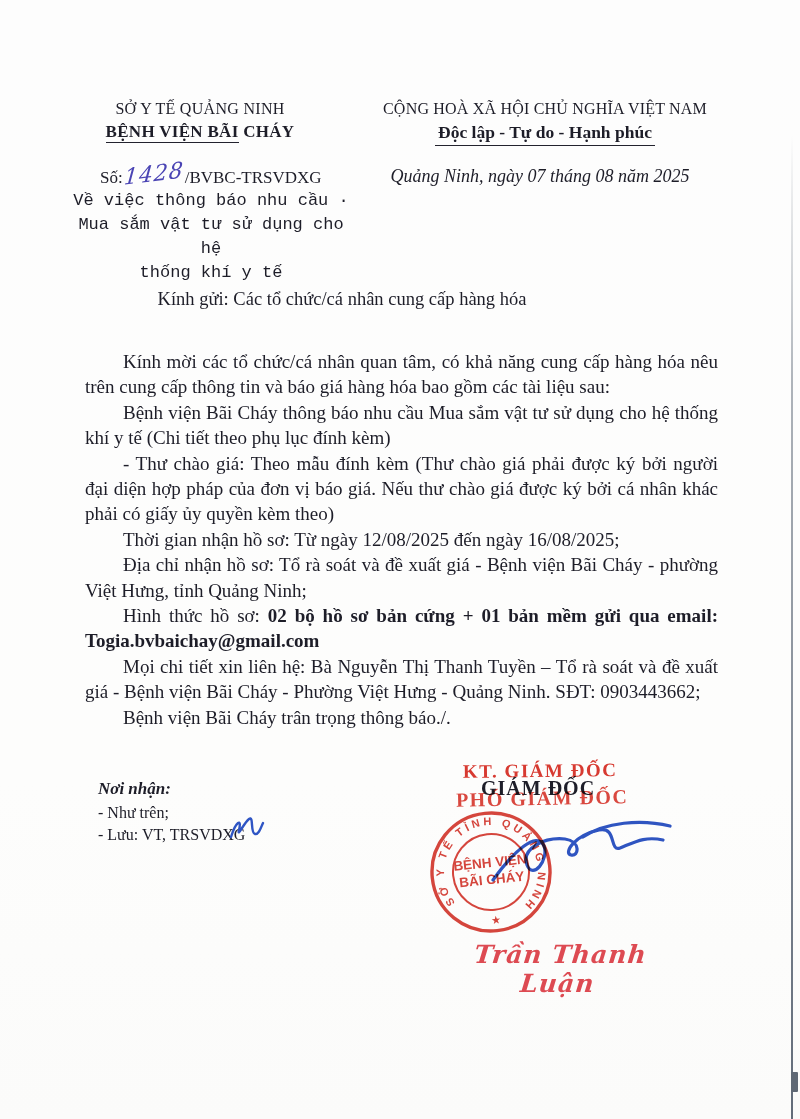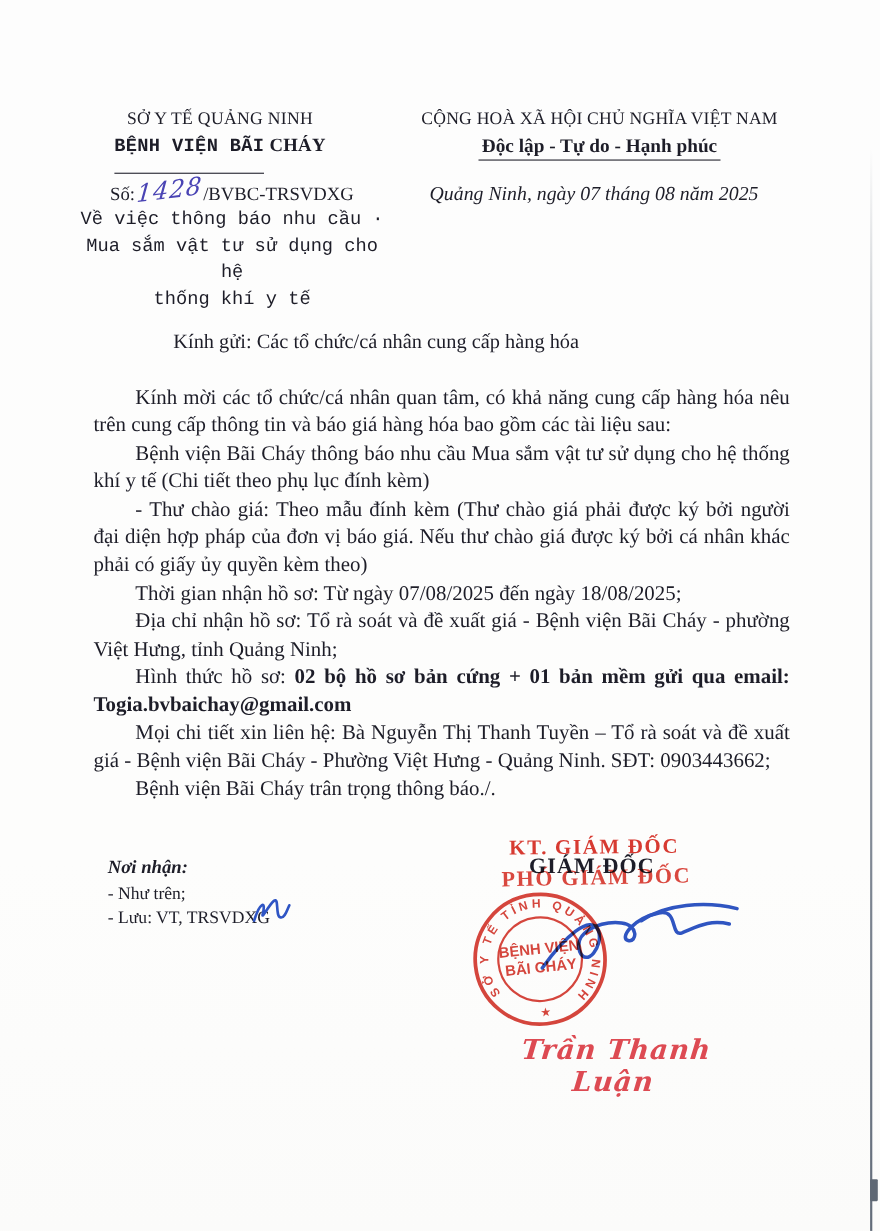--- a/index.html
+++ b/index.html
@@ -5,35 +5,35 @@
   html,body{margin:0;padding:0;background:#ffffff;}
   .page{
     position:relative;width:800px;height:1119px;margin:0 auto;
     background:linear-gradient(180deg,#fdfdfd 0%,#fdfdfc 70%,#fbfbfa 100%);
     font-family:"Liberation Serif",serif;color:#1d1d28;overflow:hidden;
   }
   
   .org-block{position:absolute;left:76px;top:100px;width:248px;text-align:center;}
   .org-parent{font-size:16px;letter-spacing:.3px;}
   .org-name{font-size:17px;font-weight:bold;margin-top:4px;letter-spacing:.3px;}
-  .org-name .uline{border-bottom:1.6px solid #23232e;padding-bottom:14px;font-family:Liberation Mono, monospace;}
+  .org-name .uline{border-bottom:1.6px solid #23232e;padding-bottom:1px;}
   .republic-block{position:absolute;left:338px;top:100px;width:414px;text-align:center;}
   .republic-line{font-size:16px;font-weight:normal;letter-spacing:.2px;}
   .motto-line{display:inline-block;font-size:17.5px;font-weight:bold;margin-top:4px;
     border-bottom:1.8px solid #23232e;padding:0 3px 2px;}
   .ref-line{position:absolute;left:100px;top:163px;font-size:17px;white-space:nowrap;}
   .ref-number{display:inline-block;font-family:"DejaVu Serif",serif;font-style:italic;
     color:#4a44b4;font-size:22px;transform:rotate(-7deg) skewX(-12deg);
     position:relative;top:-2px;margin:0 1px;letter-spacing:1px;}
   .subject-block{position:absolute;left:72px;top:189px;width:278px;text-align:center;
     font-size:17px;line-height:24px;font-family:Liberation Mono, monospace;}
   .place-date{position:absolute;left:358px;top:166px;width:364px;text-align:center;
     font-style:italic;font-size:18px;}
   
-  .salutation{position:absolute;left:0;top:301px;width:684px;text-align:center;font-size:18.5px;}
+  .salutation{position:absolute;left:0;top:289px;width:684px;text-align:center;font-size:18.5px;}
   .body-text{position:absolute;left:85px;top:349px;width:633px;font-size:19px;
     line-height:25.4px;text-align:justify;}
   .para{margin:0;text-indent:38px;}
   
   .recipients{position:absolute;left:98px;top:779px;font-size:16px;line-height:20px;}
   .recipients-heading{font-weight:bold;font-style:italic;font-size:17px;margin-bottom:4px;}
   .recipients-item{margin-top:2px;}
   .initials-squiggle{position:absolute;left:226px;top:813px;}
   
   .stamp-kt{position:absolute;left:463px;top:760px;color:#d93a31;font-weight:bold;
@@ -79,21 +79,21 @@
   </div>
 
   <div class="place-date">Quảng Ninh, ngày 07 tháng 08 năm 2025</div>
 
   <div class="salutation">Kính gửi: Các tổ chức/cá nhân cung cấp hàng hóa</div>
 
   <div class="body-text">
     <p class="para">Kính mời các tổ chức/cá nhân quan tâm, có khả năng cung cấp hàng hóa nêu trên cung cấp thông tin và báo giá hàng hóa bao gồm các tài liệu sau:</p>
     <p class="para">Bệnh viện Bãi Cháy thông báo nhu cầu Mua sắm vật tư sử dụng cho hệ thống khí y tế (Chi tiết theo phụ lục đính kèm)</p>
     <p class="para">- Thư chào giá: Theo mẫu đính kèm (Thư chào giá phải được ký bởi người đại diện hợp pháp của đơn vị báo giá. Nếu thư chào giá được ký bởi cá nhân khác phải có giấy ủy quyền kèm theo)</p>
-    <p class="para">Thời gian nhận hồ sơ: Từ ngày 07/08/2025 đến ngày 18/08/2025;</p>
+    <p class="para">Thời gian nhận hồ sơ: Từ ngày 12/08/2025 đến ngày 16/08/2025;</p>
     <p class="para">Địa chỉ nhận hồ sơ: Tổ rà soát và đề xuất giá - Bệnh viện Bãi Cháy - phường Việt Hưng, tỉnh Quảng Ninh;</p>
     <p class="para"><span>Hình thức hồ sơ: </span><strong>02 bộ hồ sơ bản cứng + 01 bản mềm gửi qua email: Togia.bvbaichay@gmail.com</strong></p>
     <p class="para">Mọi chi tiết xin liên hệ: Bà Nguyễn Thị Thanh Tuyền – Tổ rà soát và đề xuất giá - Bệnh viện Bãi Cháy - Phường Việt Hưng - Quảng Ninh. SĐT: 0903443662;</p>
     <p class="para">Bệnh viện Bãi Cháy trân trọng thông báo./.</p>
   </div>
 
   <div class="recipients">
     <div class="recipients-heading">Nơi nhận:</div>
     <div class="recipients-item">- Như trên;</div>
     <div class="recipients-item">- Lưu: VT, TRSVDXG</div>

